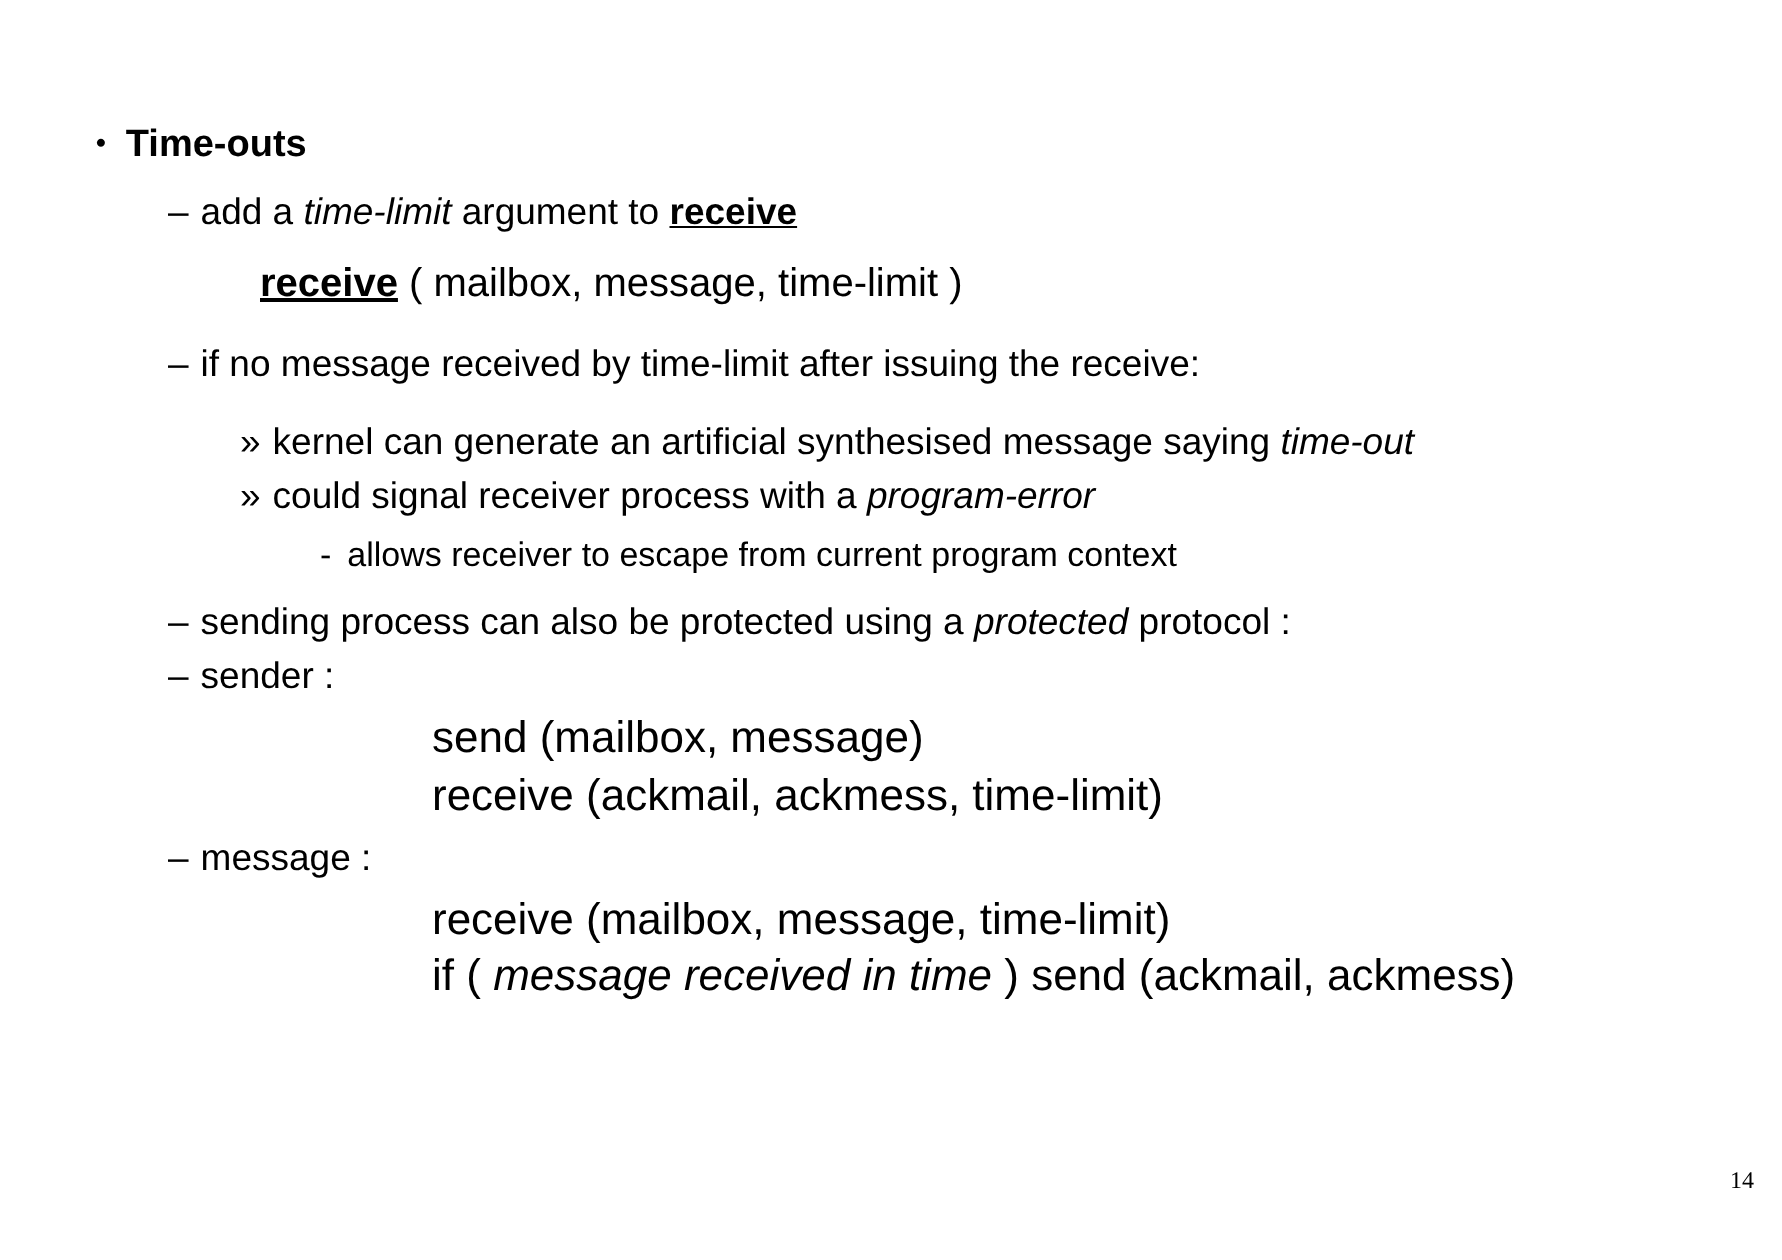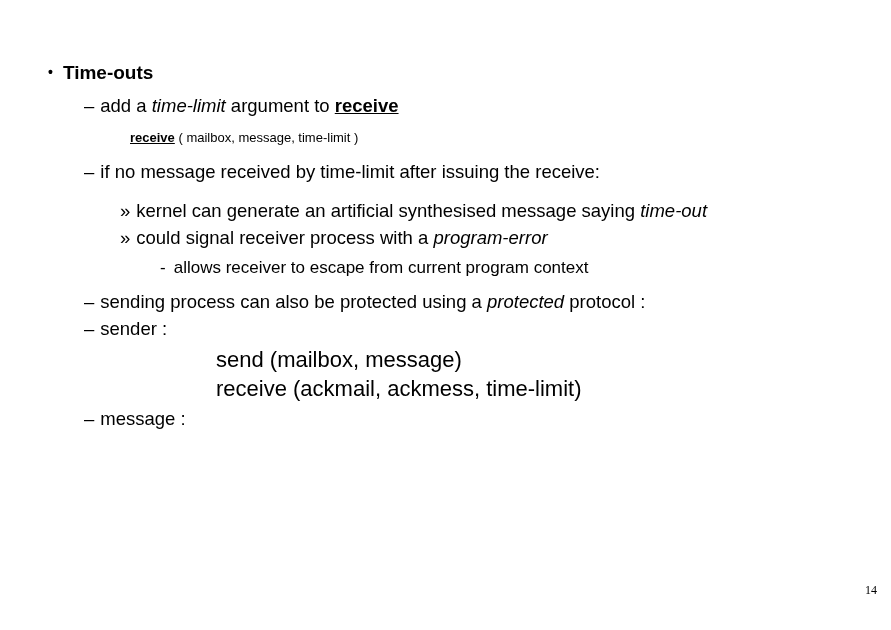--- a/index.html
+++ b/index.html
@@ -18,21 +18,21 @@
   }
   .bullet {
     display: flex;
     align-items: baseline;
     margin-bottom: 2px;
   }
   .level1 { margin-left: 8px; font-size: 19px; font-weight: bold; }
   .level1 .marker { margin-right: 10px; font-size: 14px; position: relative; top: -2px; }
   .level2 { margin-left: 44px; font-size: 18.5px; font-weight: normal; margin-top: 8px; }
   .level2 .marker { margin-right: 6px; }
-  .code-indent { margin-left: 90px; font-size: 13px; margin-top: 10px; }
+  .code-indent { margin-left: 90px; font-size: 20px; margin-top: 10px; }
   .level3 { margin-left: 80px; font-size: 18.5px; margin-top: 8px; }
   .level3 .marker { margin-right: 6px; }
   .level4 { margin-left: 120px; font-size: 17px; margin-top: 6px; }
   .level4 .marker { margin-right: 8px; }
   .code-block { margin-left: 176px; font-size: 22px; line-height: 1.3; margin-top: 4px; }
   .italic { font-style: italic; }
   .bold { font-weight: bold; text-decoration: underline; }
   .page-num {
     position: absolute;
     bottom: 32px;
@@ -102,16 +102,22 @@
   <div class="code-block">
     <div>send (mailbox, message)</div>
     <div>receive (ackmail, ackmess, time-limit)</div>
   </div>
 
   <div class="bullet level2 row" style="margin-top:4px">
     <span class="marker">–</span>
     <span>message :</span>
   </div>
 
+  <div class="code-block">
+    <div>receive (mailbox, message, time-limit)</div>
+    <div>
+      <span>if ( </span><span class="italic">message received in time</span><span> ) send (ackmail, ackmess)</span>
+    </div>
+  </div>
 
 </div>
 
 <div class="page-num">14</div>
 
 </body></html>

